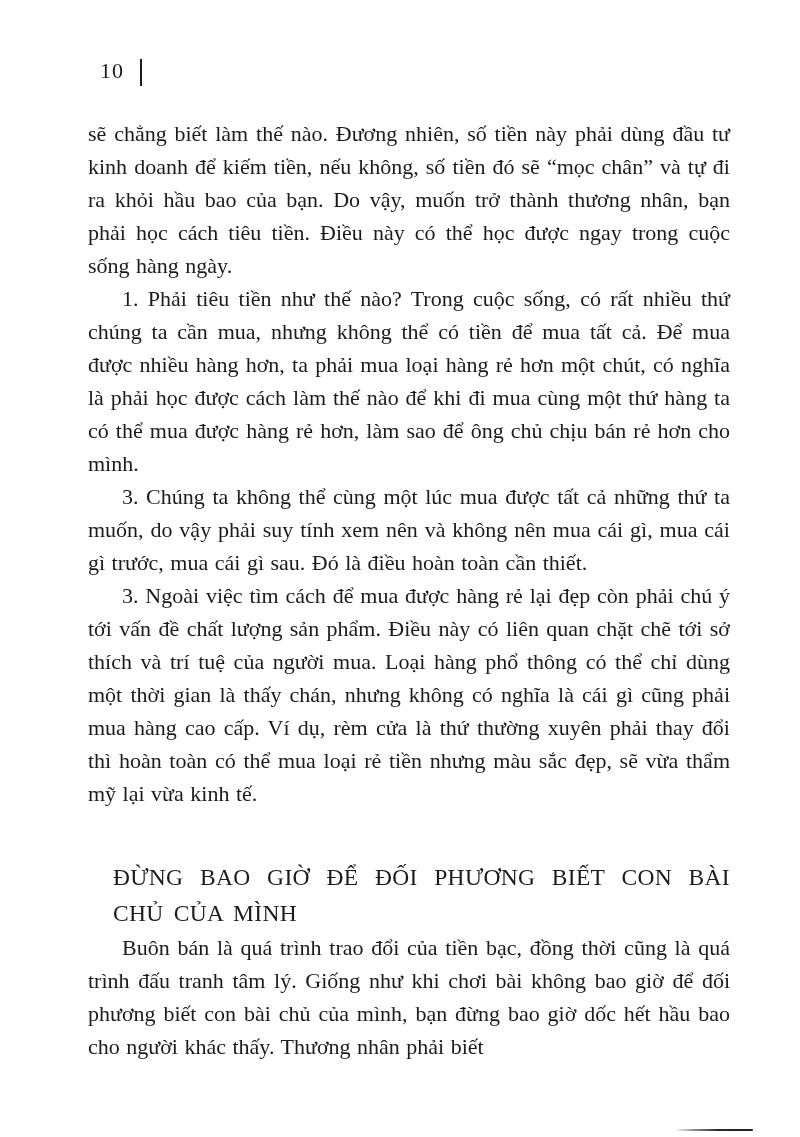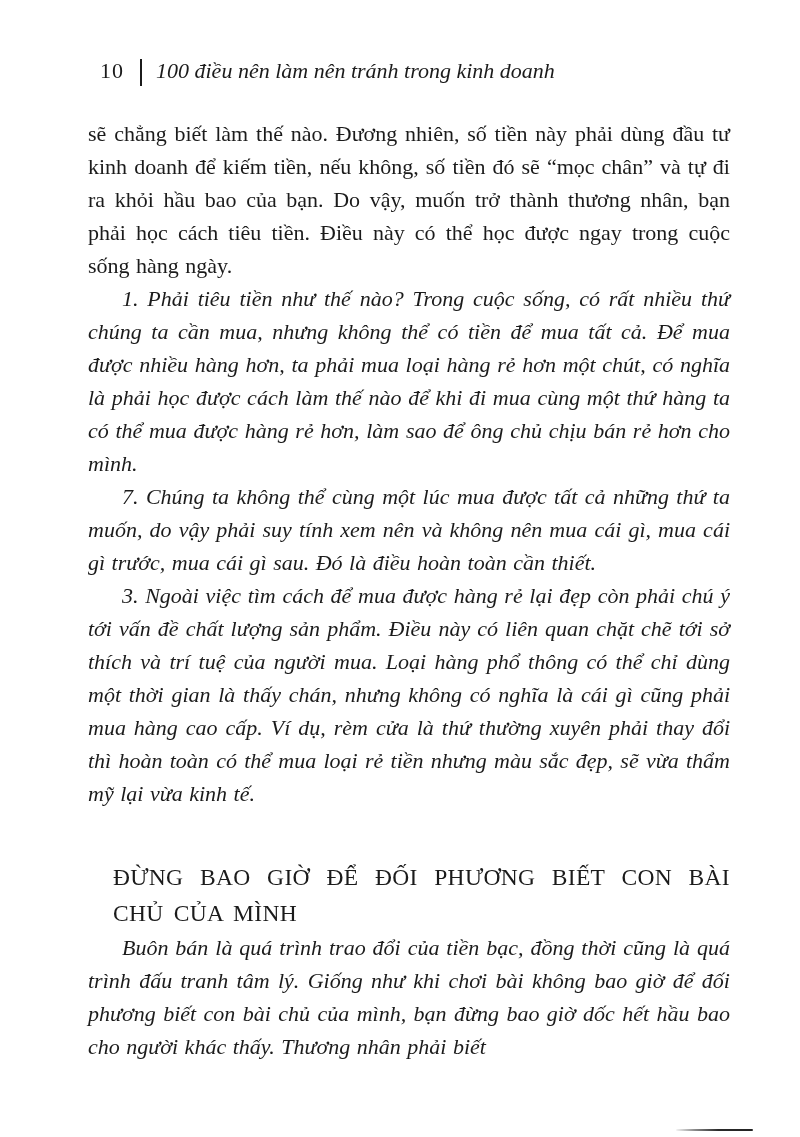--- a/index.html
+++ b/index.html
@@ -56,21 +56,20 @@
   }
   .page-body p {
     margin: 0;
     font-size: 22px;
     line-height: 33px;
     text-align: justify;
     word-spacing: 1px;
   }
   .page-body p.indent {
     text-indent: 34px;
-    font-style: italic;
   }
   
   .section-heading {
     margin: 49px 0 0 25px;
     font-size: 23.5px;
     font-weight: normal;
     line-height: 36px;
     text-align: justify;
     word-spacing: 4px;
     letter-spacing: 0.3px;
@@ -87,27 +86,26 @@
   }
 </style>
 </head>
 <body>
 
 <div class="page">
 
   <header class="page-header">
     <span class="page-number">10</span>
     <span class="header-divider"></span>
-    <span class="running-title">100 điều nên làm nên tránh trong kinh doanh</span>
   </header>
 
   <main class="page-body">
     <p class="noindent">sẽ chẳng biết làm thế nào. Đương nhiên, số tiền này phải dùng đầu tư kinh doanh để kiếm tiền, nếu không, số tiền đó sẽ “mọc chân” và tự đi ra khỏi hầu bao của bạn. Do vậy, muốn trở thành thương nhân, bạn phải học cách tiêu tiền. Điều này có thể học được ngay trong cuộc sống hàng ngày.</p>
     <p class="indent">1. Phải tiêu tiền như thế nào? Trong cuộc sống, có rất nhiều thứ chúng ta cần mua, nhưng không thể có tiền để mua tất cả. Để mua được nhiều hàng hơn, ta phải mua loại hàng rẻ hơn một chút, có nghĩa là phải học được cách làm thế nào để khi đi mua cùng một thứ hàng ta có thể mua được hàng rẻ hơn, làm sao để ông chủ chịu bán rẻ hơn cho mình.</p>
-    <p class="indent">7. Chúng ta không thể cùng một lúc mua được tất cả những thứ ta muốn, do vậy phải suy tính xem nên và không nên mua cái gì, mua cái gì trước, mua cái gì sau. Đó là điều hoàn toàn cần thiết.</p>
+    <p class="indent">3. Chúng ta không thể cùng một lúc mua được tất cả những thứ ta muốn, do vậy phải suy tính xem nên và không nên mua cái gì, mua cái gì trước, mua cái gì sau. Đó là điều hoàn toàn cần thiết.</p>
     <p class="indent">3. Ngoài việc tìm cách để mua được hàng rẻ lại đẹp còn phải chú ý tới vấn đề chất lượng sản phẩm. Điều này có liên quan chặt chẽ tới sở thích và trí tuệ của người mua. Loại hàng phổ thông có thể chỉ dùng một thời gian là thấy chán, nhưng không có nghĩa là cái gì cũng phải mua hàng cao cấp. Ví dụ, rèm cửa là thứ thường xuyên phải thay đổi thì hoàn toàn có thể mua loại rẻ tiền nhưng màu sắc đẹp, sẽ vừa thẩm mỹ lại vừa kinh tế.</p>
 
     <h2 class="section-heading">ĐỪNG BAO GIỜ ĐỂ ĐỐI PHƯƠNG BIẾT CON BÀI CHỦ CỦA MÌNH</h2>
 
     <p class="indent">Buôn bán là quá trình trao đổi của tiền bạc, đồng thời cũng là quá trình đấu tranh tâm lý. Giống như khi chơi bài không bao giờ để đối phương biết con bài chủ của mình, bạn đừng bao giờ dốc hết hầu bao cho người khác thấy. Thương nhân phải biết</p>
   </main>
 
   <div class="scan-artifact"></div>
 
 </div>

